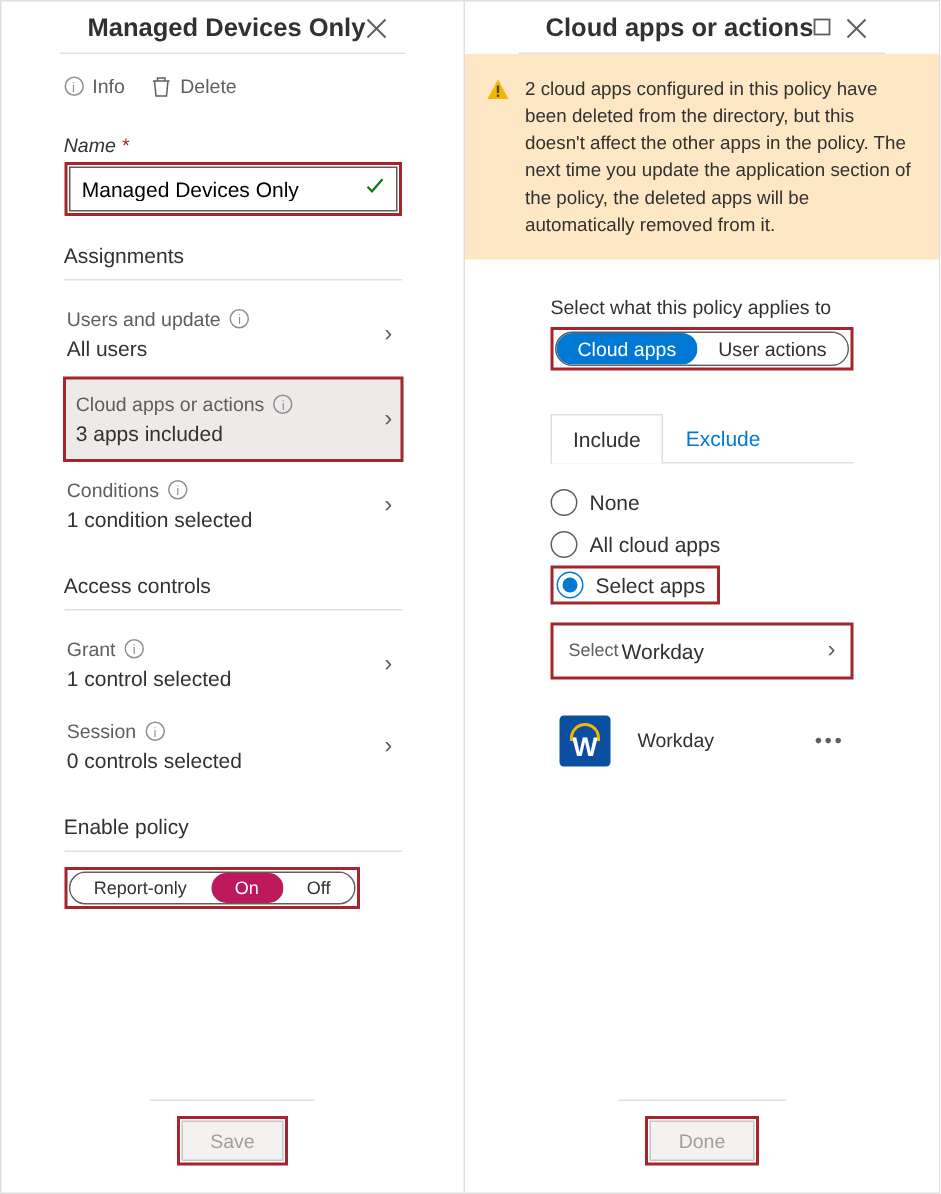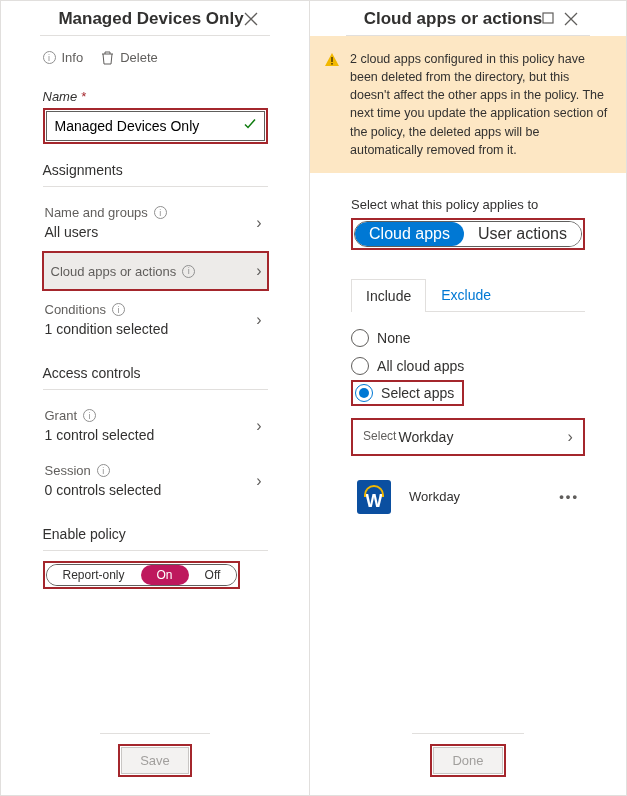--- a/index.html
+++ b/index.html
@@ -70,21 +70,21 @@
   
   .warning {
     background: #fde7c4; display: flex; gap: 10px; padding: 14px 14px;
     font-size: 12.5px; line-height: 1.45; color: #323130;
   }
   .warn-icon { color: #b77b00; flex-shrink: 0; margin-top: 2px;}
   .sel-label { font-size: 13px; margin: 14px 0 6px 0; }
   .pill-wrap { border: 2px solid #a4262c; display: inline-block; padding: 1px; }
   .pill-toggle {
     display: inline-flex; border: 1px solid #605e5c; border-radius: 14px; overflow: hidden;
-    font-size: 16px;
+    font-size: 13px;
   }
   .pill-toggle .seg { padding: 3px 14px; cursor: pointer; background: #fff; }
   .pill-toggle .seg.active { background: #0078d4; color: #fff; border-radius: 14px; }
   .tabs { display: flex; border-bottom: 1px solid #e1dfdd; margin-top: 16px; }
   .tab { padding: 8px 14px; font-size: 14px; cursor: pointer; border: 1px solid transparent; border-bottom: none; color: #605e5c; margin-top: 12px;}
   .tab.active { border-color: #e1dfdd; background: #fff; position: relative; top: 1px; color: #323130;}
   .tab.link { color: #0078d4; }
   .radio-group { margin: 12px 0; }
   .radio-row { display: flex; align-items: center; gap: 8px; padding: 5px 0; font-size: 14px; cursor: pointer;}
   .radio {
@@ -155,34 +155,35 @@
             </svg>
         </span>
       </div>
     </div>
 
     <div class="group-heading">Assignments</div>
     <hr class="hr">
     <div class="row-item">
       <div class="meta">
         <div class="row-label">
-            <span>Name and groups</span>
+            <span>Users and update</span>
             <span class="info-circ">i</span>
           </div>
         <div class="row-value">All users</div>
       </div>
       <span class="chevron">›</span>
     </div>
 
     <div class="row-item row-hl">
       <div class="meta">
         <div class="row-label">
             <span>Cloud apps or actions</span>
             <span class="info-circ">i</span>
           </div>
+        <div class="row-value">3 apps included</div>
       </div>
       <span class="chevron">›</span>
     </div>
 
     <div class="row-item">
       <div class="meta">
         <div class="row-label">
             <span>Conditions</span>
             <span class="info-circ">i</span>
           </div>

